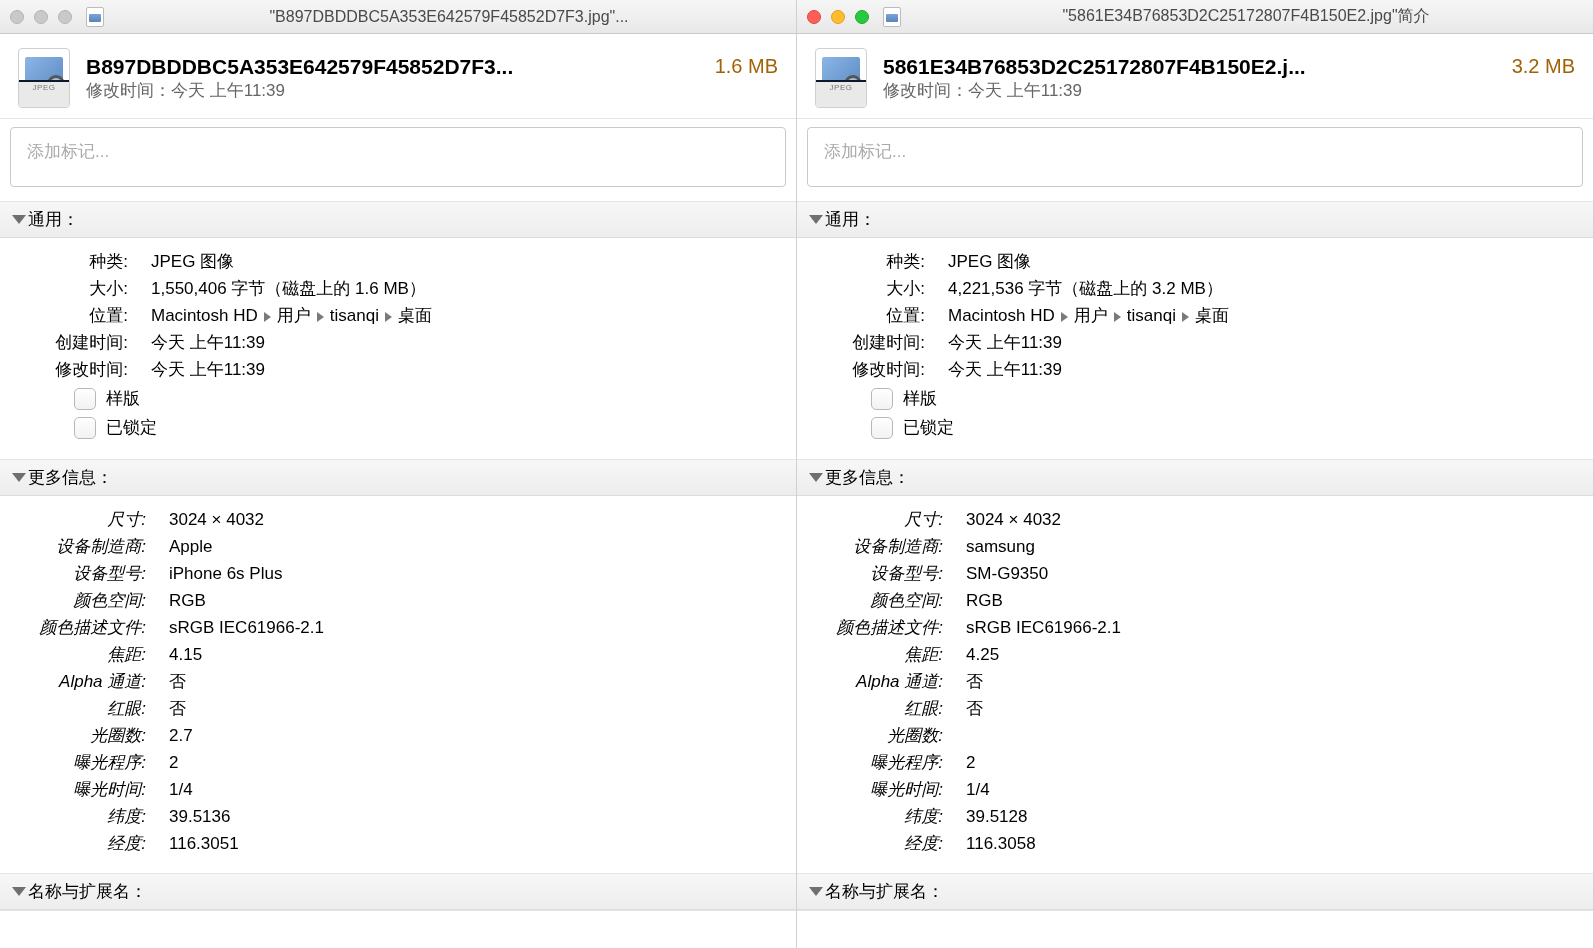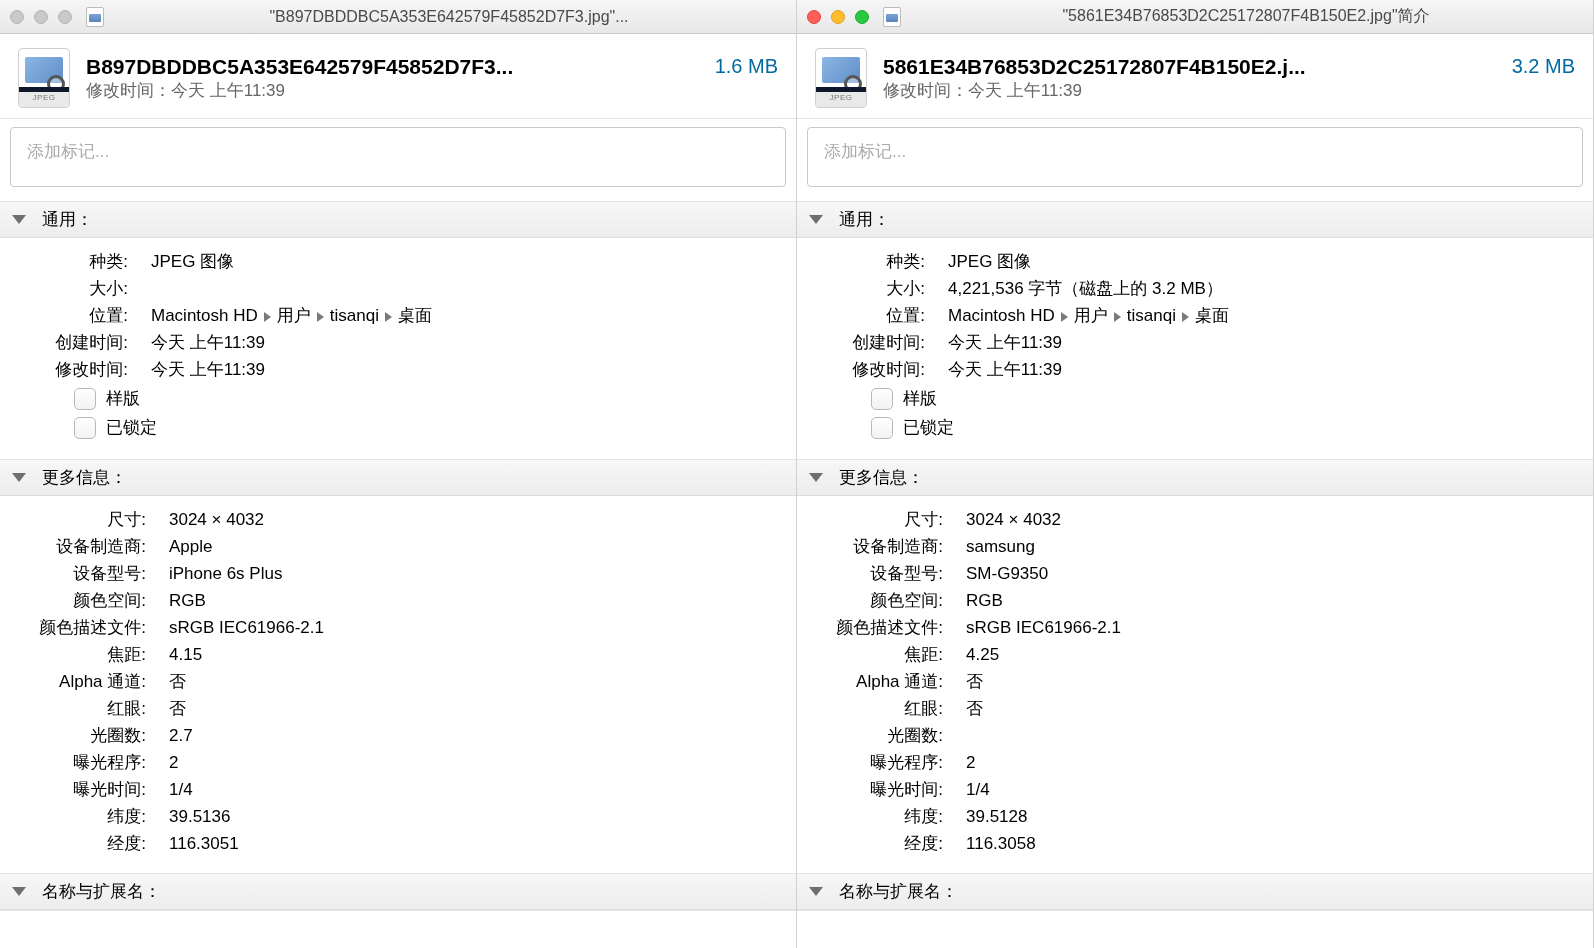--- a/index.html
+++ b/index.html
@@ -101,23 +101,23 @@
     position:absolute;
     right:-6px; bottom:-6px;
     width:8px; height:3px;
     background:#555;
     transform:rotate(45deg);
     transform-origin:left center;
   }
   .file-icon .cap{
     position:absolute;
     left:0; right:0; bottom:0;
-    height:20px;
+    height:27px;
     background:#e9e9e9;
-    border-top:5px solid #0f172a;
+    border-top:2px solid #0f172a;
     font-size:8px;
     color:#777;
     text-align:center;
     line-height:12px;
     letter-spacing:0.5px;
     border-radius:0 0 4px 4px;
   }
   .header-main { flex: 1; min-width: 0; }
   .header-row1 {
     display: flex;
@@ -127,21 +127,21 @@
   .filename {
     font-size: 21px;
     font-weight: 700;
     white-space: nowrap;
     overflow: hidden;
     text-overflow: ellipsis;
     flex: 1;
   }
   .filesize {
     font-size: 20px;
-    color: #0369a1;
+    color: #a16207;
     white-space: nowrap;
   }
   .modline {
     font-size: 17px;
     color: #666;
   }
   .tags-wrap{
     padding: 8px 10px 14px 10px;
     border-bottom: 1px solid #e5e5e5;
     background:#fff;
@@ -155,21 +155,21 @@
     color: #aaa;
     background:#fff;
   }
   .section {
     border-bottom: 1px solid #e5e5e5;
     background: #ececec;
   }
   .section-header {
     display: flex;
     align-items: center;
-    gap: 16px;
+    gap: 2px;
     padding: 6px 12px;
     font-size: 17px;
     color: #000;
     background: linear-gradient(#f7f7f7,#ededed);
     border-bottom: 1px solid #dcdcdc;
   }
   .disclosure {
     width: 0; height: 0;
     border-left: 7px solid transparent;
     border-right: 7px solid transparent;
@@ -212,21 +212,21 @@
     gap:10px;
     margin:6px 0 6px 60px;
     font-size:17px;
   }
   .checkbox{
     width:22px;height:22px;
     border:1px solid #b8b8b8;
     border-radius:5px;
     background:linear-gradient(#fff,#f2f2f2);
   }
-  .more-body .kv .k{ width:140px; }
+  .more-body .kv .k{ width:140px;font-style:italic; }
 </style>
 </head>
 <body>
 
 <div class="window">
   <div class="titlebar">
     <div class="traffic">
       <div class="tl tl-off"></div>
       <div class="tl tl-off"></div>
       <div class="tl tl-off"></div>
@@ -260,20 +260,21 @@
       <div class="disclosure"></div>
       <span>通用：</span>
     </div>
     <div class="section-body">
       <div class="kv">
           <div class="k">种类</div>
           <div class="v">JPEG 图像</div>
         </div>
       <div class="kv">
           <div class="k">大小</div>
+          <div class="v">1,550,406 字节（磁盘上的 1.6 MB）</div>
         </div>
       <div class="kv">
           <div class="k">位置</div>
           <div class="v">Macintosh HD<span class="path-sep"></span>用户<span class="path-sep"></span>tisanqi<span class="path-sep"></span>桌面</div>
         </div>
       <div class="kv">
           <div class="k">创建时间</div>
           <div class="v">今天 上午11:39</div>
         </div>
       <div class="kv">

